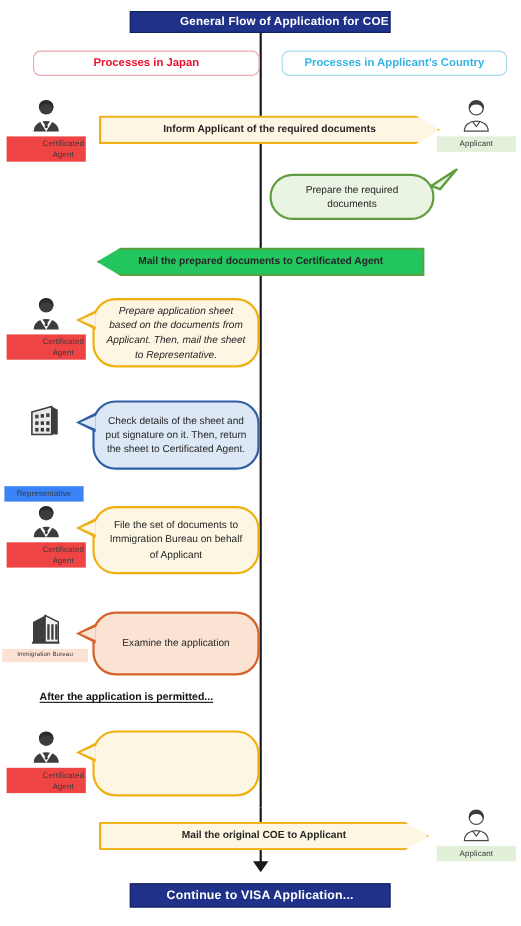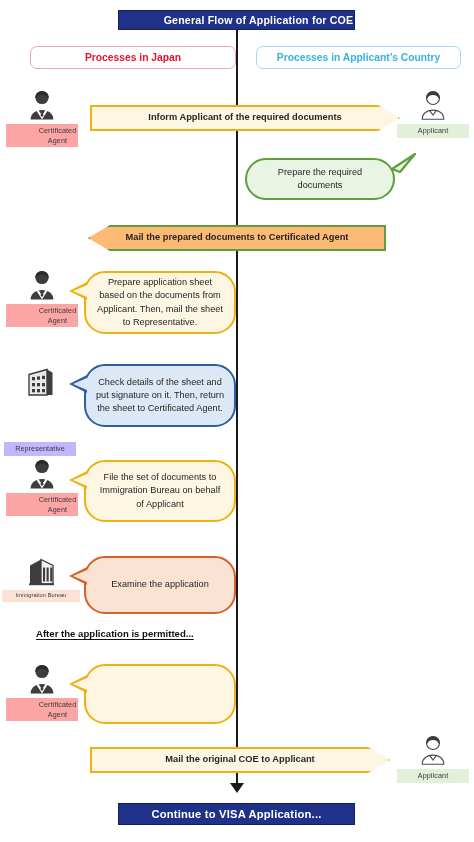--- a/index.html
+++ b/index.html
@@ -68,23 +68,23 @@
     justify-content: center;
   }
   .actor .tag {
     margin-top: 2px;
     font-size: 7.2px;
     line-height: 1.35;
     padding: 2px 1px;
     color: #3a3a3a;
     letter-spacing: .1px;
   }
-  .tag.cream { background: #fca5a5; padding-left: 32px; }
+  .tag.cream { background: #ef4444; padding-left: 32px; }
   .tag.green { background: #e2efd9; }
-  .tag.blue  { background: #c4b5fd; margin-top: 44px; }
+  .tag.blue  { background: #3b82f6; margin-top: 44px; }
   .tag.peach { background: #fbe2d5; }
   .tag.tiny  { font-size: 5.6px; }
 
   
   .flowarrow {
     position: absolute;
     display: flex;
     align-items: center;
     justify-content: center;
     text-align: center;
@@ -93,21 +93,21 @@
     padding: 0 26px;
     line-height: 1.2;
     font-weight: bold;
   }
   .flowarrow.right {
     background: #fdf6e3;
     border: 2px solid #eeb111;
     clip-path: polygon(0 0, calc(100% - 22px) 0, 100% 50%, calc(100% - 22px) 100%, 0 100%);
   }
   .flowarrow.left {
-    background: #fdba74;
+    background: #22c55e;
     border: 2px solid #5f9e3e;
     clip-path: polygon(22px 0, 100% 0, 100% 100%, 22px 100%, 0 50%);
   }
 
   
   .bubble {
     position: absolute;
     border-radius: 21px;
     display: flex;
     align-items: center;
@@ -249,21 +249,21 @@
         <path d="M17 3.2c4 0 6.6 2.6 6.6 6 0 .9-.3 1.4-.9 1.1-.5-2.3-2.6-3.6-5.7-3.6s-5.2 1.3-5.7 3.6c-.6.3-.9-.2-.9-1.1 0-3.4 2.6-6 6.6-6z" fill="#2b2b2b"></path>
         <path d="M5.6 31.5c0-6.1 5.1-9.6 11.4-9.6s11.4 3.5 11.4 9.6z" fill="#3d3d3d"></path>
         <path d="M13.3 21.9 17 27.3l3.7-5.4 2 .6L17 31.5l-5.7-9z" fill="#ffffff"></path>
         <path d="M16 25.6h2l.5 2-1.5 1.3-1.5-1.3z" fill="#3d3d3d"></path>
       </svg>
     </div>
     <div class="tag cream" style="white-space:pre-line;">Certificated
 Agent</div>
   </div>
 
-  <div class="bubble yellow" style="left:84px;top:271px;width:152px;height:63px;">
+  <div class="bubble yellow" style="left:84px;top:271px;width:152px;height:63px;font-style:italic;">
     <div class="tail left-y"></div>
     <span>Prepare application sheet based on the documents from Applicant. Then, mail the sheet to Representative.</span>
   </div>
 
   <div class="actor" style="left:4px;top:362px;">
     <div class="glyph">
       <svg width="36" height="34" viewBox="0 0 36 34" aria-hidden="true">
         <path d="M7 10.5 25 5.5 25 31 7 31z" fill="#e9e9e9" stroke="#3d3d3d" stroke-width="1.4"></path>
         <path d="M25 5.5 30.5 8.5 30.5 31 25 31z" fill="#3d3d3d"></path>
         <g fill="#3d3d3d">

